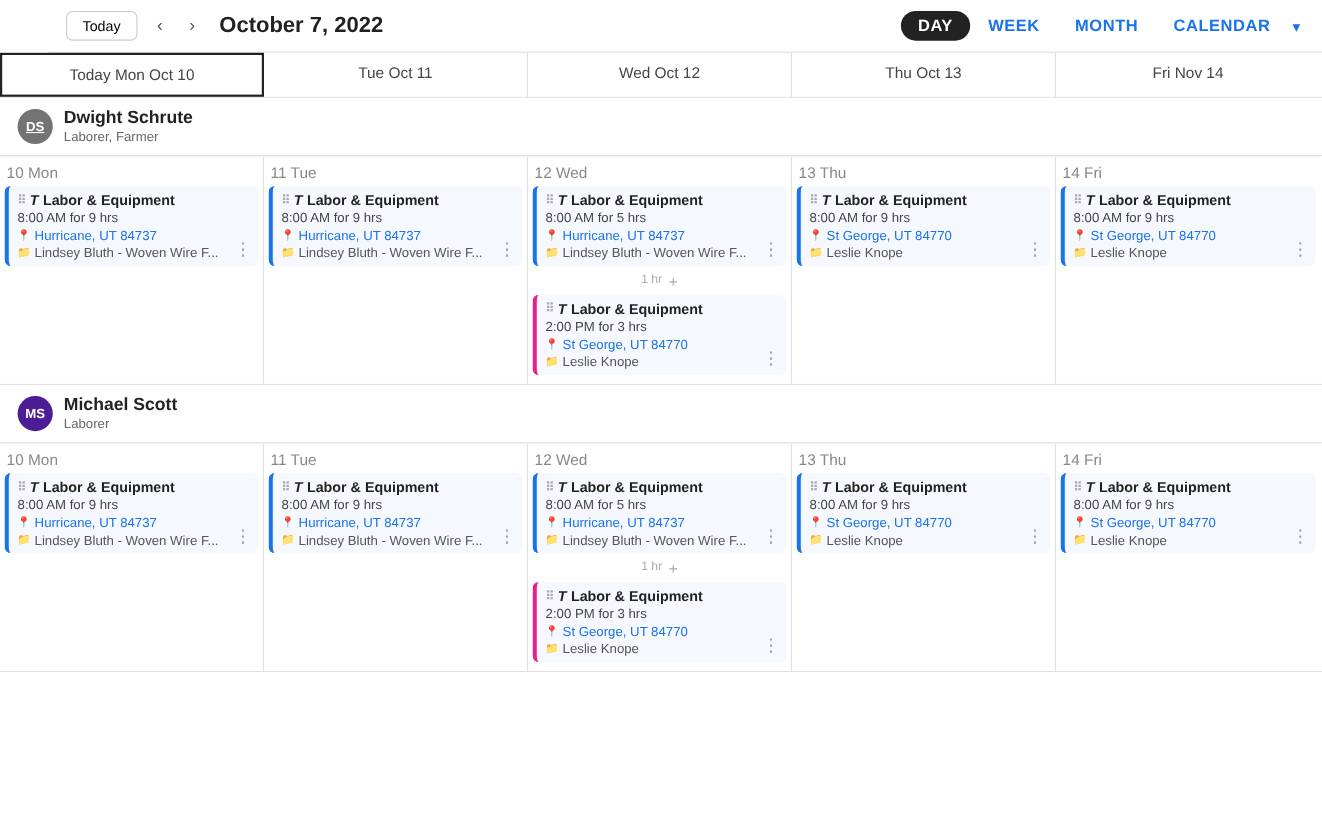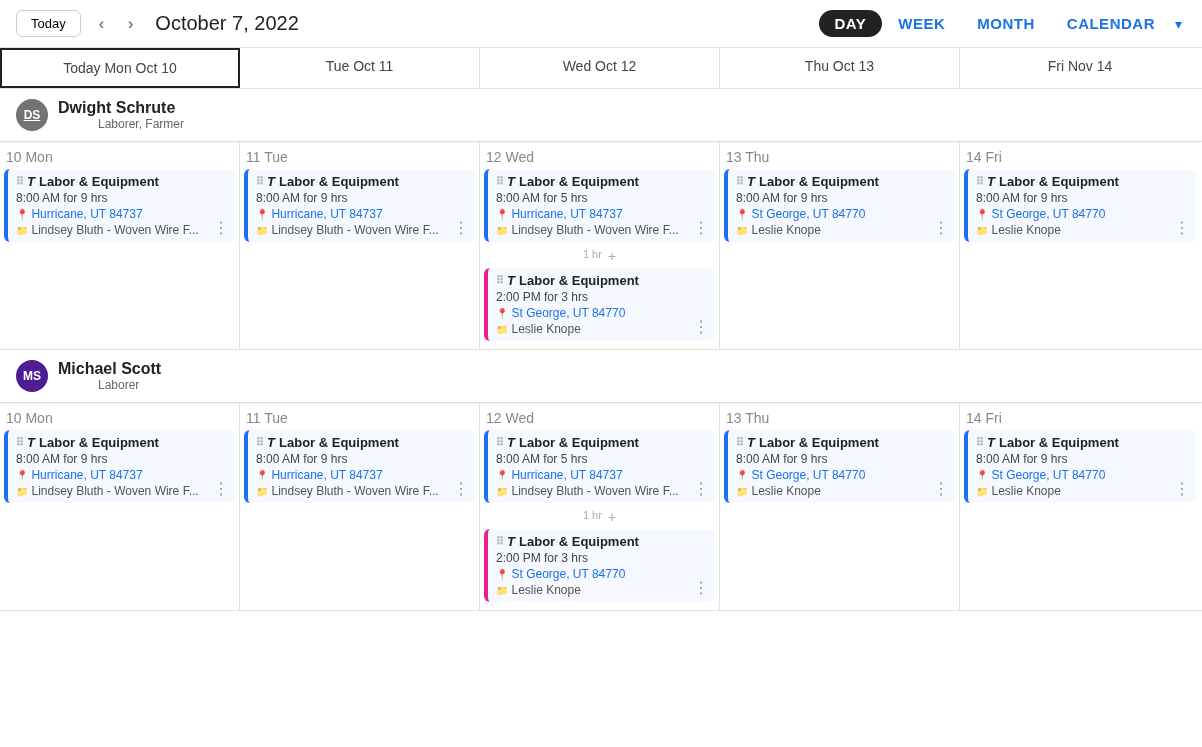--- a/index.html
+++ b/index.html
@@ -1,41 +1,41 @@
 <!DOCTYPE html>
 <html><head>
   <meta charset="utf-8">
   <style>
     * { box-sizing: border-box; margin: 0; padding: 0; }
     body { font-family: -apple-system, BlinkMacSystemFont, 'Segoe UI', sans-serif; background: #fff; color: #222; font-size: 13px; }
 
     
-    .header { display: flex; align-items: center; padding: 10px 16px; border-bottom: 1px solid #e0e0e0; gap: 12px; }
+    .header { display: flex; align-items: center; padding: 10px 16px; border-bottom: 1px solid #e0e0e0; gap: 12px; margin-left: 44px; }
     .today-btn { border: 1px solid #ccc; border-radius: 6px; padding: 5px 14px; background: #fff; font-size: 13px; cursor: pointer; font-weight: 500; }
     .nav-btn { background: none; border: none; cursor: pointer; font-size: 16px; color: #555; padding: 4px 6px; }
-    .header-date { font-size: 20px; font-weight: 400; color: #222; margin-left: 4px; flex: 1; }
+    .header-date { font-size: 20px; font-weight: 700; color: #222; margin-left: 4px; flex: 1; }
     .view-tabs { display: flex; align-items: center; gap: 0; }
     .view-tab { padding: 5px 16px; font-size: 15px; font-weight: 600; cursor: pointer; color: #1a73e8; border: none; background: none; letter-spacing: 0.5px; }
     .view-tab.active { background: #222; color: #fff; border-radius: 20px; }
     .dropdown-btn { background: none; border: none; cursor: pointer; color: #1a73e8; font-size: 14px; padding: 4px; }
 
     
     .day-headers { display: grid; grid-template-columns: 240px 240px 240px 240px 240px; border-bottom: 1px solid #e0e0e0; margin-left: 0; }
     .day-header { padding: 10px 16px; font-size: 14px; font-weight: 400; color: #444; text-align: center; border-right: 1px solid #e0e0e0; }
     .day-header.today { border: 2px solid #222; border-radius: 0; font-weight: 400; }
     .day-header:last-child { border-right: none; }
 
     
     .person-section { border-bottom: 1px solid #e0e0e0; }
     .person-header { display: flex; align-items: center; gap: 10px; padding: 10px 16px; border-bottom: 1px solid #e0e0e0; }
     .avatar { width: 32px; height: 32px; border-radius: 50%; display: flex; align-items: center; justify-content: center; font-size: 12px; font-weight: 600; color: #fff; flex-shrink: 0; }
     .avatar.ds { background: #737373; text-decoration: underline; }
     .avatar.ms { background: #4c1d95; }
     .person-info .name { font-size: 16px; font-weight: 600; }
-    .person-info .role { font-size: 12px; color: #666; margin-left: 40px; }
+    .person-info .role { font-size: 12px; color: #666; }
 
     
     .cal-grid { display: grid; grid-template-columns: 240px 240px 240px 240px 240px; }
     .cal-cell { border-right: 1px solid #e0e0e0; border-top: 1px solid #f0f0f0; padding: 4px; min-height: 160px; position: relative; }
     .cal-cell:last-child { border-right: none; }
     .cell-day-label { font-size: 14px; color: #888; padding: 2px 4px 4px 2px; }
 
     
     .event-card { border-radius: 6px; background: #f5f8ff; border-left: 4px solid #1a73e8; padding: 5px 8px; margin-bottom: 4px; position: relative; font-size: 12px; }
     .event-card.pink { border-left-color: #e91e8c; }

